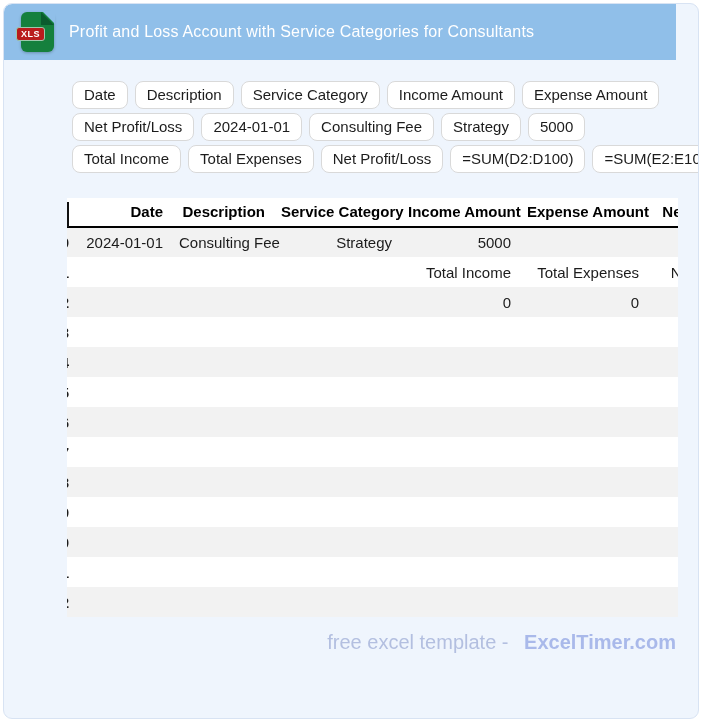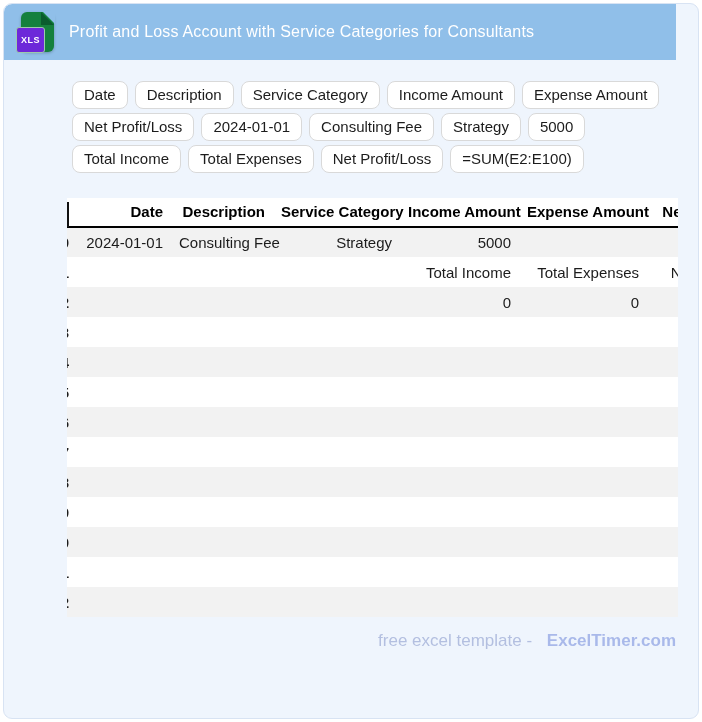--- a/index.html
+++ b/index.html
@@ -51,28 +51,28 @@
     clip-path: polygon(0 0, 100% 100%, 0 100%);
   }
   .fold-cut {
     position: absolute; top: -1px; right: -1px;
     width: 0; height: 0;
     border-top: 13px solid #90bfe9;
     border-left: 13px solid transparent;
   }
   .xls-badge {
     position: absolute; left: -5px; top: 15px;
-    background: #6d28d9;
+    background: #b91c1c;
     border: 1px solid #9cc9ab;
     border-radius: 3px;
     color: #fff;
     font-size: 9px;
     font-weight: 700;
     letter-spacing: 0.5px;
-    padding: 7px 4px;
+    padding: 1px 4px;
     line-height: 10px;
   }
   
   .chips { padding: 21px 20px 0 68px; }
   .chip-row { display: flex; gap: 7px; margin-bottom: 4px; }
   .chip {
     display: inline-block;
     background: #ffffff;
     border: 1px solid #d9d9d9;
     border-radius: 8px;
@@ -123,21 +123,21 @@
   table.sheet td {
     text-align: right;
     padding: 6px 8px;
   }
   table.sheet tbody tr { height: 30px; background: #ffffff; }
   table.sheet tbody tr:nth-child(odd) { background: #f2f2f2; }
   
   .footer {
     padding: 14px 22px 0 0;
     text-align: right;
-    font-size: 17px;
+    font-size: 20px;
   }
   .footer .free-text { color: #b3bfe0; font-weight: 400; }
   .footer .brand {
     color: #a9b9ea;
     font-weight: 700;
     margin-left: 10px;
     text-decoration: none;
     cursor: pointer;
   }
 </style>
@@ -168,20 +168,21 @@
         <span class="chip">Net Profit/Loss</span>
         <span class="chip">2024-01-01</span>
         <span class="chip">Consulting Fee</span>
         <span class="chip">Strategy</span>
         <span class="chip">5000</span>
       </div>
       <div class="chip-row">
         <span class="chip">Total Income</span>
         <span class="chip">Total Expenses</span>
         <span class="chip">Net Profit/Loss</span>
+        <span class="chip">=SUM(D2:D100)</span>
         <span class="chip">=SUM(E2:E100)</span>
       </div>
     </div>
 
   <div class="table-clip">
     <table class="sheet">
       <colgroup>
         <col style="width:36px">
         <col style="width:98px">
         <col style="width:102px">

